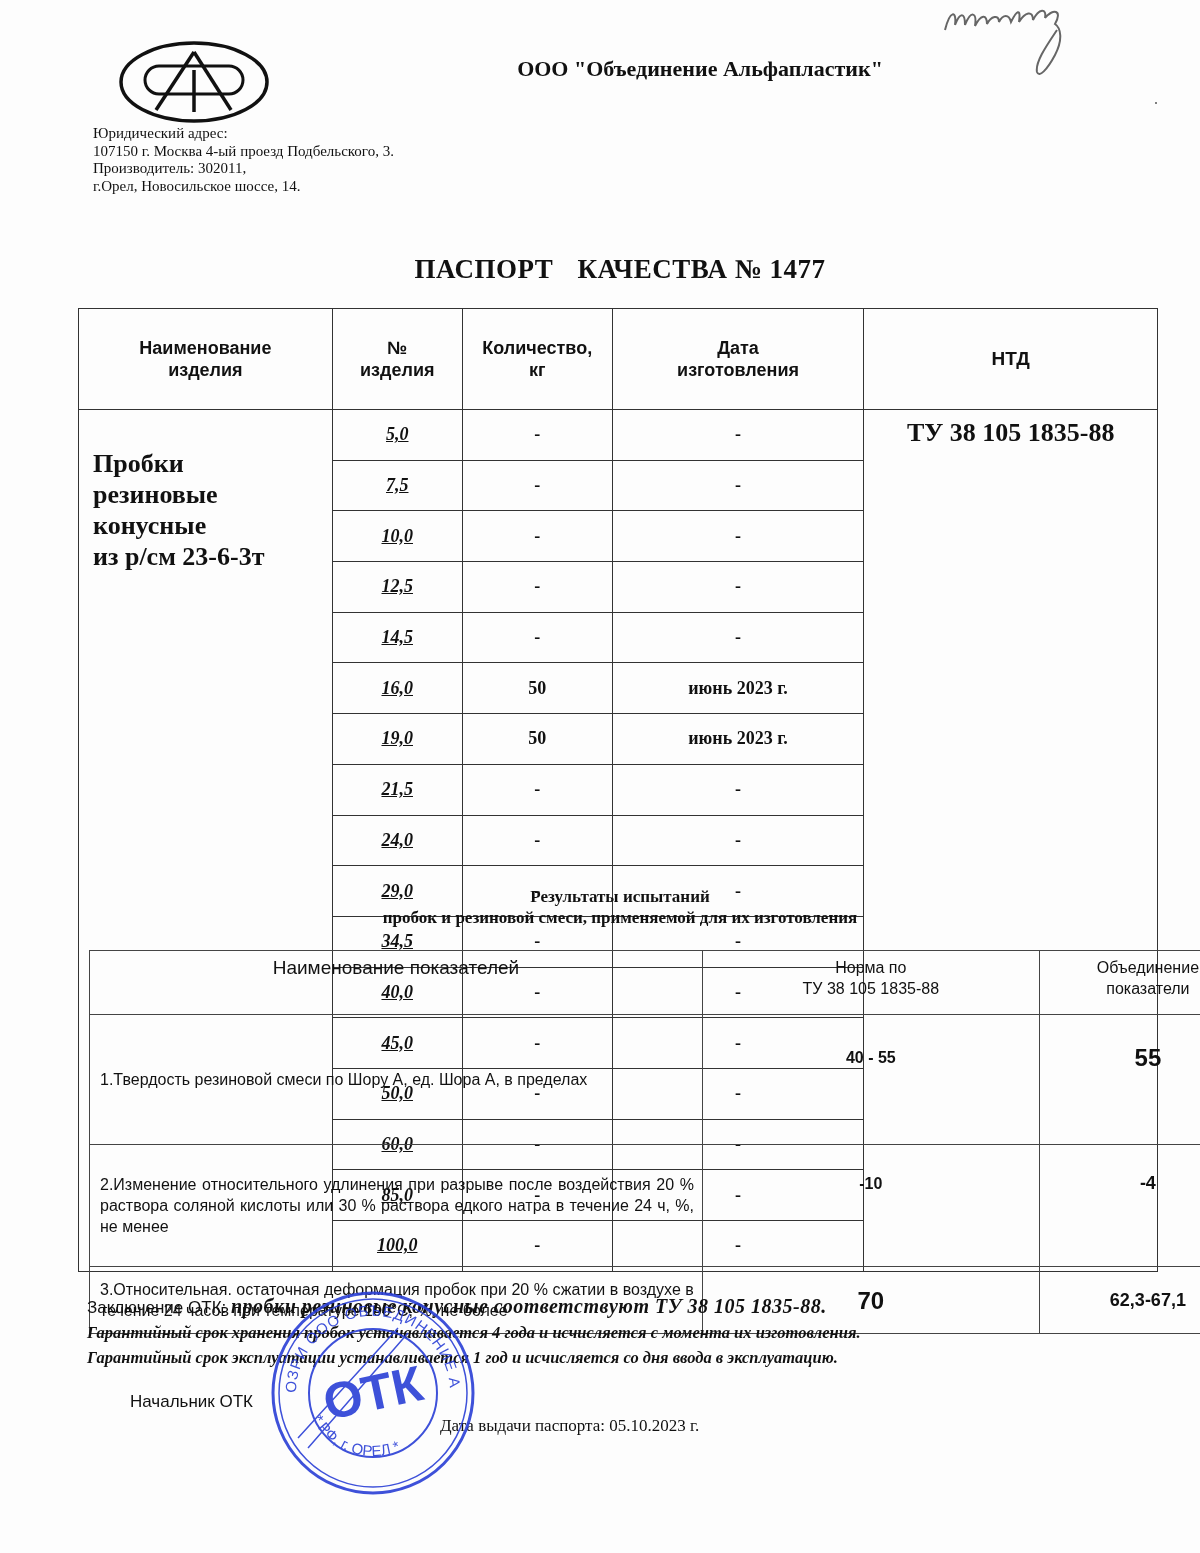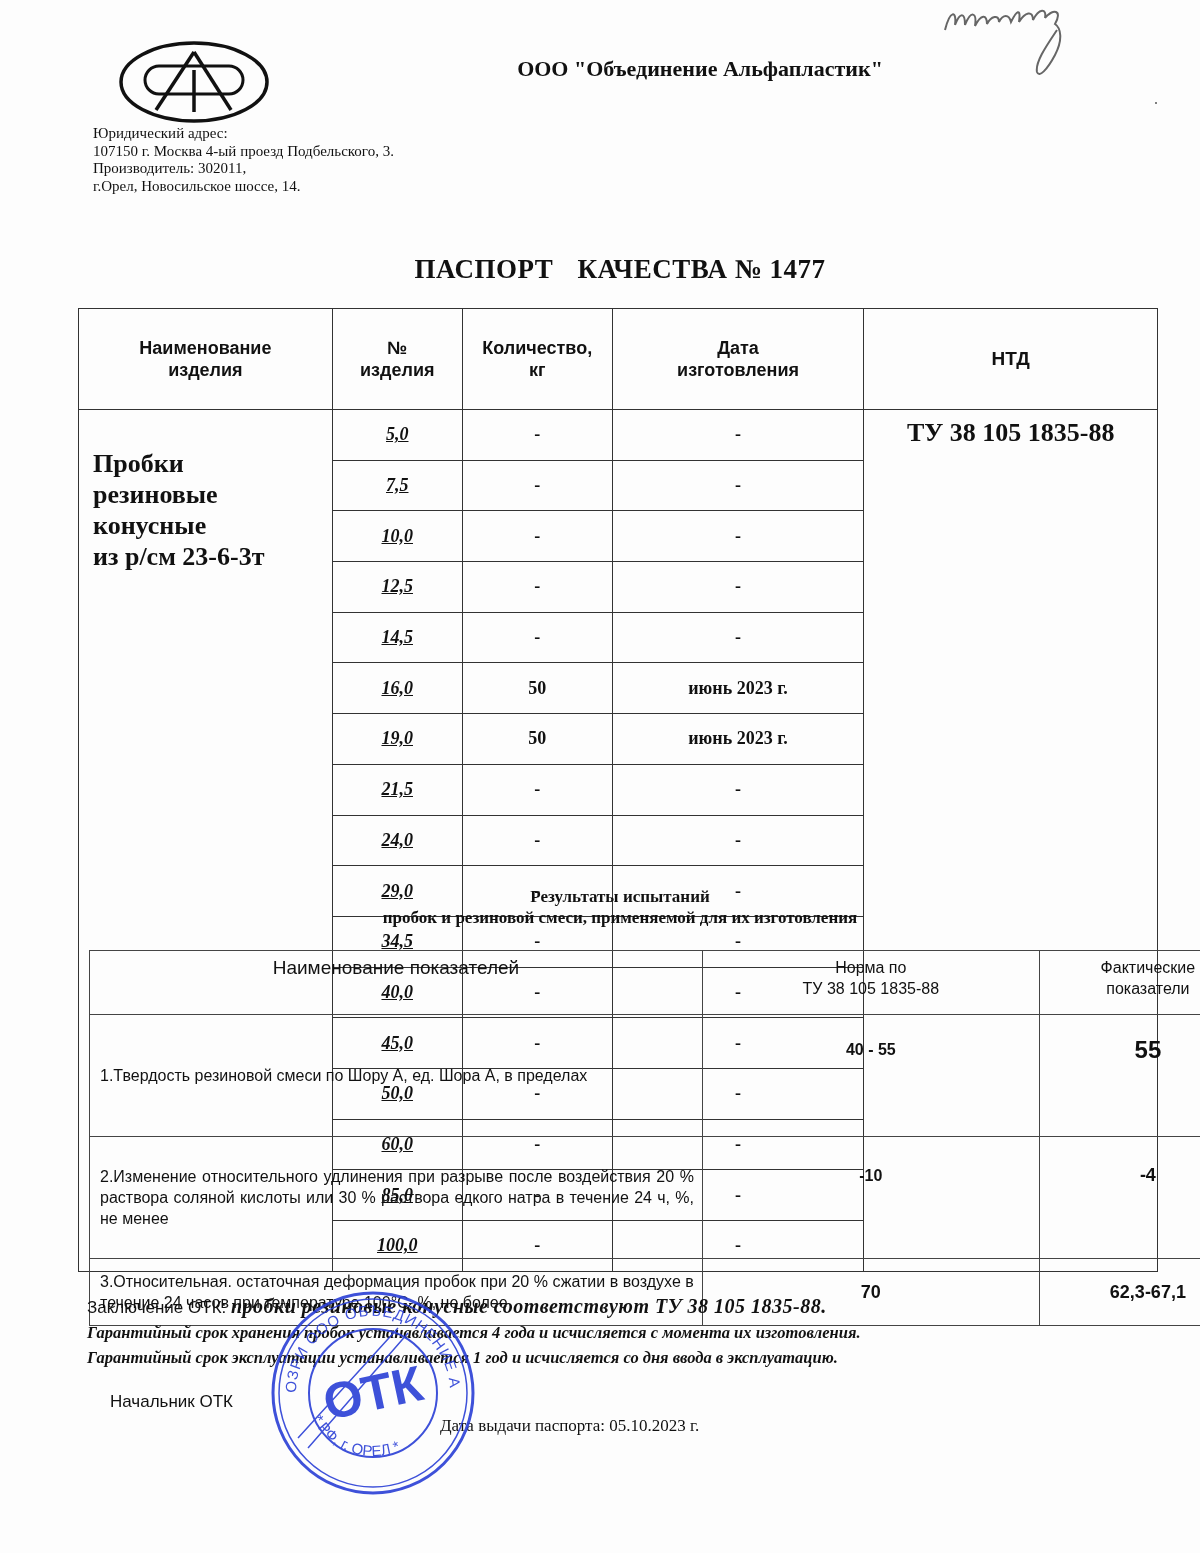--- a/index.html
+++ b/index.html
@@ -29,32 +29,32 @@
 
   .res-table { position: absolute; left: 89px; top: 950px; width: 1168px; }
   .res-table td, .res-table th { border: 1.5px solid #444; font-family: "Liberation Sans", sans-serif; }
   .res-table th { font-weight: normal; height: 56px; text-align: center; vertical-align: top; padding-top: 6px; }
   .res-table th.h1 { font-size: 19px; }
   .res-table th.h2, .res-table th.h3 { font-size: 16px; line-height: 21px; }
   .res-table td { font-size: 16px; line-height: 21px; vertical-align: middle; }
   .res-table td.name { padding: 0 8px 0 10px; text-align: justify; }
   .res-table td.val { text-align: center; font-weight: bold; }
   .r1 td { height: 96px; }
-  .r1 td.val { vertical-align: top; padding-top: 24px; }
+  .r1 td.val { vertical-align: top; padding-top: 32px; }
   .r2 td { height: 92px; }
   .r2 td.val { vertical-align: top; padding-top: 28px; }
   .r3 td { height: 64px; }
 
   .conclusion { left: 87px; top: 1295px; font-size: 17px; white-space: nowrap; }
   .conclusion .lbl { font-family: "Liberation Sans", sans-serif; }
   .conclusion .txt { font-style: italic; font-weight: bold; font-size: 20px; letter-spacing: 0.5px; }
   .warranty { left: 87px; font-style: italic; font-weight: bold; font-size: 16.5px; white-space: nowrap; }
   .w1 { top: 1323px; }
   .w2 { top: 1348px; }
-  .chief { left: 110px; top: 1392px; font-size: 17px; font-family: "Liberation Sans", sans-serif; }
+  .chief { left: 130px; top: 1392px; font-size: 17px; font-family: "Liberation Sans", sans-serif; }
   .issue-date { left: 440px; top: 1416px; font-size: 17px; }
   .stamp { left: 268px; top: 1288px; width: 210px; height: 210px; opacity: 0.9; }
   .dot { width: 2px; height: 2px; background: #555; border-radius: 50%; }
 </style>
 </head>
 <body>
 
 <svg class="abs logo" viewBox="0 0 152 84">
   <ellipse cx="76" cy="42" rx="73" ry="39" fill="none" stroke="#111" stroke-width="3.5"></ellipse>
   <rect x="27" y="26" width="98" height="28" rx="14" ry="14" fill="none" stroke="#111" stroke-width="3"></rect>
@@ -205,35 +205,35 @@
 <table class="res-table">
   <colgroup>
     <col style="width:553px">
       <col style="width:304px">
       <col style="width:196px">
   </colgroup>
   <tbody>
       <tr>
     <th class="h1" style="padding-top:6px;">Наименование показателей</th>
     <th class="h2"><span>Норма по</span><br><span>ТУ 38 105 1835-88</span></th>
-    <th class="h3"><span>Фактические</span><br><span>показатели</span></th>
+    <th class="h3"><span>Объединение</span><br><span>показатели</span></th>
   </tr>
   <tr class="r1">
     <td class="name">1.Твердость  резиновой  смеси по Шору А, ед. Шора А, в пределах</td>
     <td class="val">40 - 55</td>
     <td class="val" style="font-size:24px;">55</td>
   </tr>
   <tr class="r2">
     <td class="name">2.Изменение относительного удлинения  при разрыве после  воздействия 20 %  раствора  соляной  кислоты или  30 % раствора  едкого  натра в  течение  24 ч, %, не менее</td>
     <td class="val">-10</td>
     <td class="val" style="font-size:18px;">-4</td>
   </tr>
   <tr class="r3">
     <td class="name">3.Относительная. остаточная  деформация  пробок  при 20 %  сжатии  в  воздухе  в  течение  24 часов   при температуре 100°С,  %,  не более</td>
-    <td class="val" style="font-size:18px;">70</td>
+    <td class="val" style="font-size:24px;">70</td>
     <td class="val" style="font-size:18px;">62,3-67,1</td>
   </tr>
 </tbody>
   </table>
 
 <div class="abs conclusion">
   <span class="lbl">Заключение ОТК: </span><span class="txt">пробки  резиновые  конусные  соответствуют   ТУ 38 105 1835-88.</span>
 </div>
 <div class="abs warranty w1">Гарантийный срок хранения пробок устанавливается 4 года  и исчисляется с момента их изготовления.</div>
 <div class="abs warranty w2">Гарантийный срок эксплуатации устанавливается 1 год и исчисляется со дня ввода в эксплуатацию.</div>

